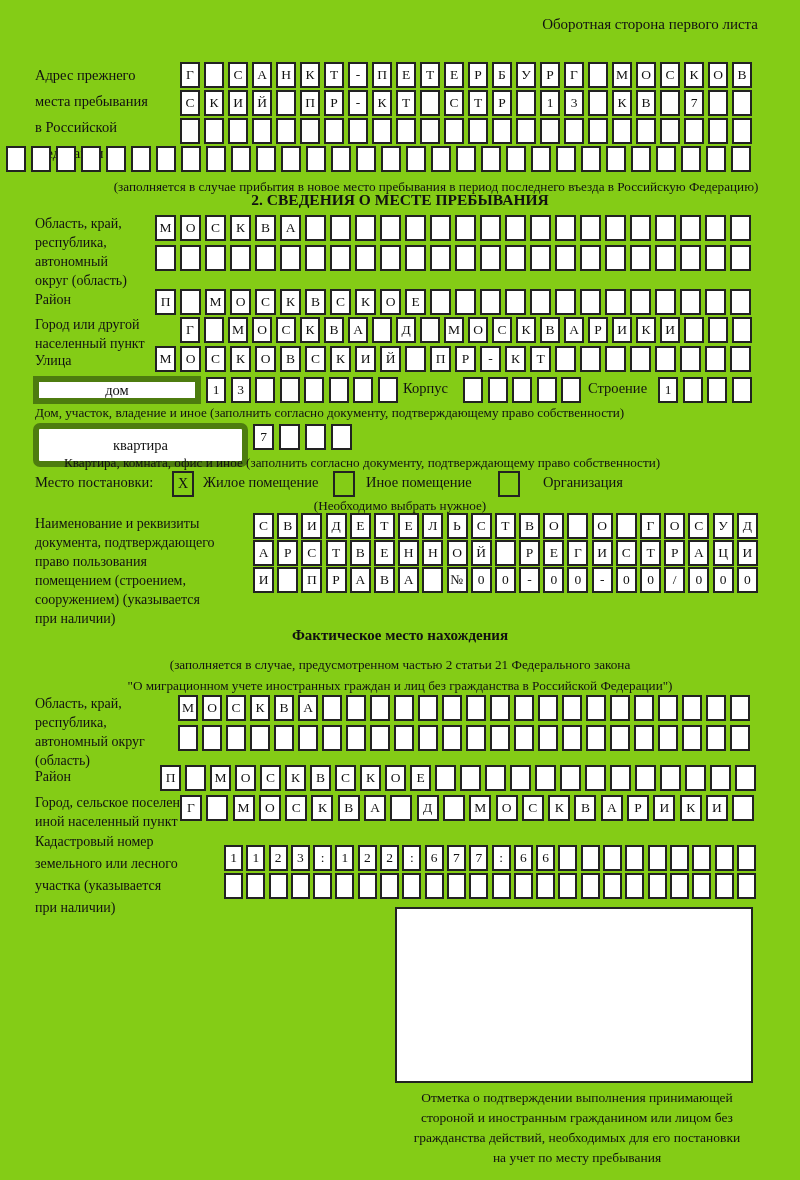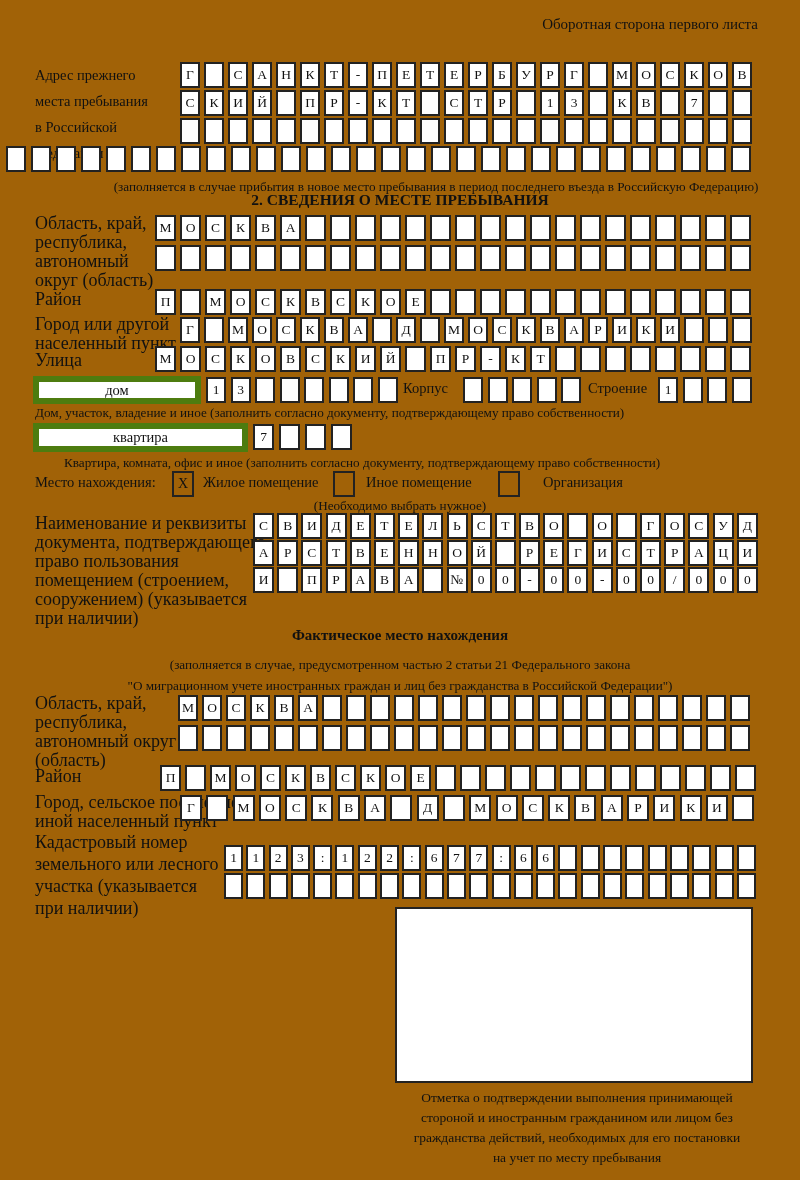--- a/index.html
+++ b/index.html
@@ -1,19 +1,19 @@
 <!DOCTYPE html>
 <html><head>
 <meta charset="utf-8">
 <style>
   html,body{margin:0;padding:0;background:#ffffff;}
-  .page{position:relative;width:800px;height:1180px;background:#a16207;
+  .page{position:relative;width:800px;height:1180px;background:#84cc16;
         font-family:"Liberation Serif","DejaVu Serif",serif;color:#111;overflow:hidden;}
   .abs{position:absolute;}
-  .lbl{font-size:18px;line-height:19px;white-space:pre-line;}
+  .lbl{font-size:14px;line-height:19px;white-space:pre-line;}
   .cap{font-size:13.2px;color:#111;}
   .center{width:800px;text-align:center;}
   .h-bold{font-weight:bold;font-size:15.5px;}
   .cells{display:flex;gap:4px;}
   .cell{box-sizing:border-box;width:var(--cw,20px);height:26px;border:2px solid #222;
         background:#fff;font-size:13.5px;line-height:22px;text-align:center;flex:0 0 auto;}
   .widebox{box-sizing:border-box;border:6px solid #4d7c0f;background:#fff;
            font-size:14.5px;display:flex;align-items:center;justify-content:center;}
   .chk{box-sizing:border-box;width:22px;height:26px;border:2px solid #222;
        font-size:14px;line-height:22px;text-align:center;}
@@ -308,30 +308,30 @@
     </div>
   <div class="abs" style="left:588px;top:380px;font-size:14.5px;">Строение</div>
   <div class="abs cells" style="left:658px;top:377px;gap:4.5px;">
       <span class="cell">1</span>
       <span class="cell"></span>
       <span class="cell"></span>
       <span class="cell"></span>
     </div>
   <div class="abs cap" style="left:35px;top:405px;text-align:center;">Дом, участок, владение и иное (заполнить согласно документу, подтверждающему право собственности)</div>
 
-  <div class="abs widebox" style="left:33px;top:423px;width:215px;height:29px;">квартира</div>
+  <div class="abs widebox" style="left:33px;top:423px;width:215px;height:44px;border-radius:7px;">квартира</div>
   <div class="abs cells" style="left:253px;top:424px;--cw:21px;gap:5px;">
       <span class="cell">7</span>
       <span class="cell"></span>
       <span class="cell"></span>
       <span class="cell"></span>
     </div>
   <div class="abs cap" style="left:28px;top:455px;margin-left:36px;">Квартира, комната, офис и иное (заполнить согласно документу, подтверждающему право собственности)</div>
 
-  <div class="abs" style="left:35px;top:474px;font-size:14.5px;">Место нахождения:</div>
+  <div class="abs" style="left:35px;top:474px;font-size:14.5px;">Место постановки:</div>
   <div class="abs chk" style="left:172px;top:471px;">X</div>
   <div class="abs" style="left:203px;top:474px;font-size:14.5px;">Жилое помещение</div>
   <div class="abs chk" style="left:333px;top:471px;"></div>
   <div class="abs" style="left:366px;top:474px;font-size:14.5px;">Иное помещение</div>
   <div class="abs chk" style="left:498px;top:471px;"></div>
   <div class="abs" style="left:543px;top:474px;font-size:14.5px;">Организация</div>
   <div class="abs cap" style="left:240px;top:498px;width:320px;text-align:center;">(Необходимо выбрать нужное)</div>
 
   <div class="abs lbl" style="left:35px;top:514px;">Наименование и реквизиты
 документа, подтверждающего

